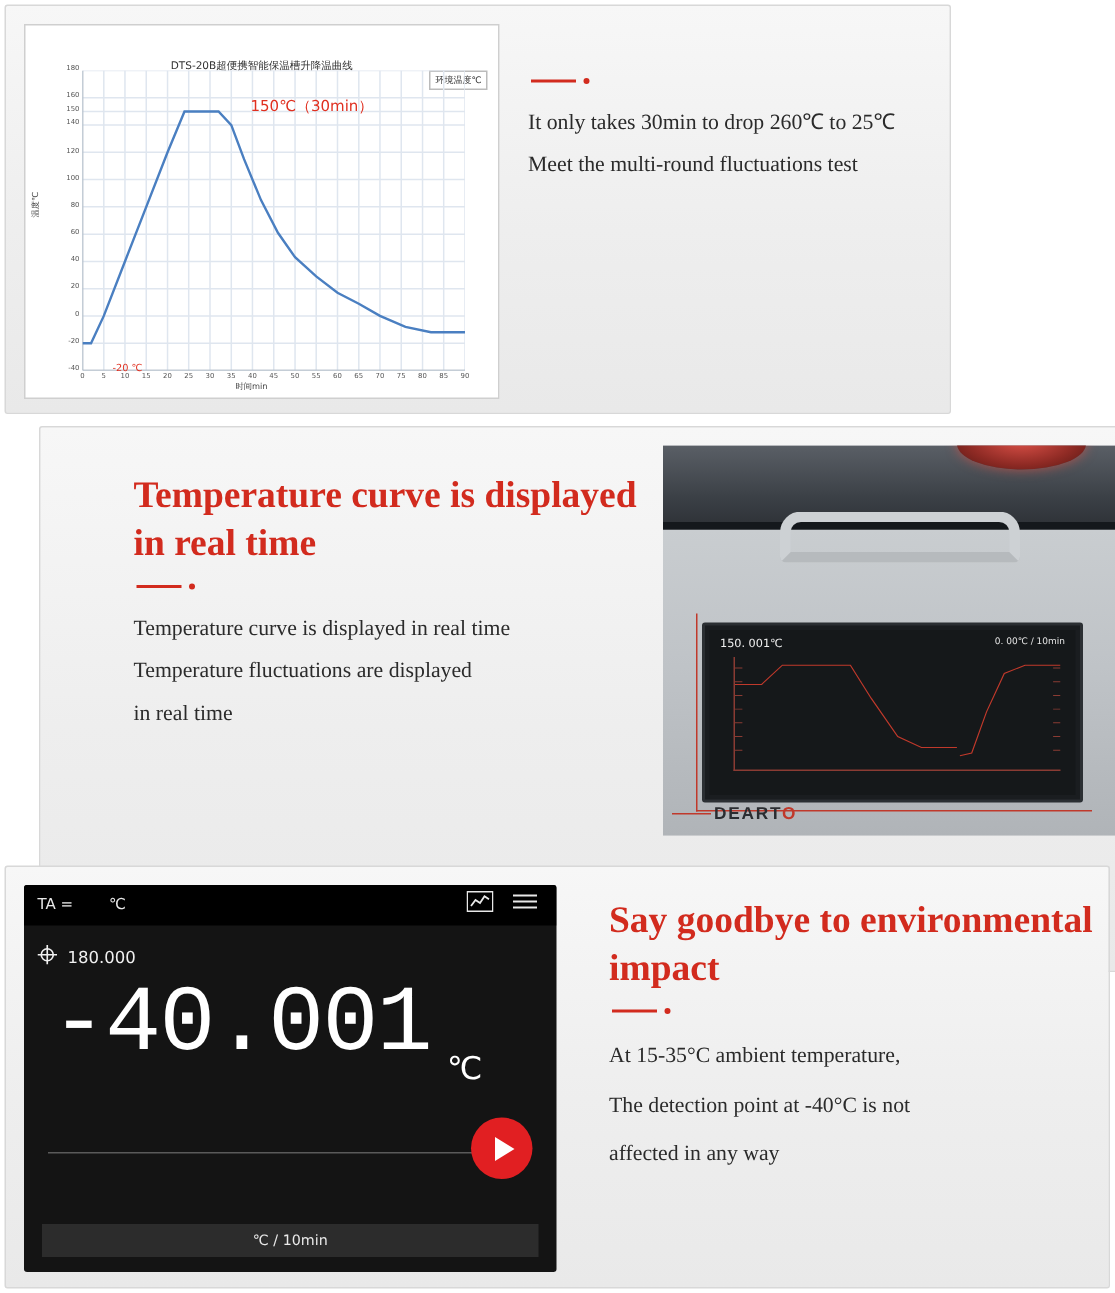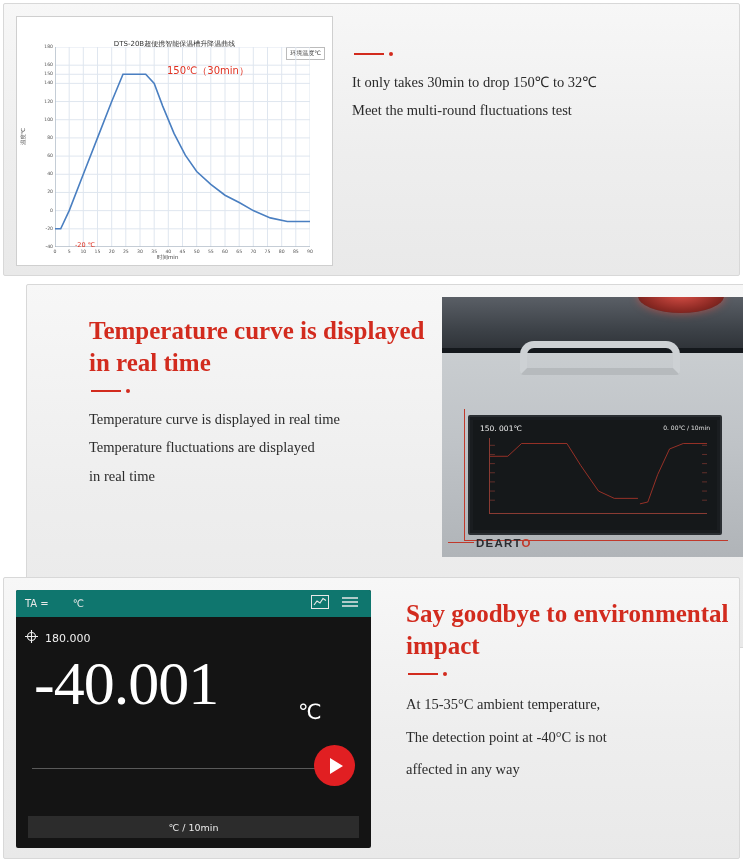--- a/index.html
+++ b/index.html
@@ -16,21 +16,21 @@
     background: linear-gradient(180deg,#f7f7f7 0%, #eeeeee 55%, #e9e9e9 100%);
     border: 1px solid #d8d8d8;
     border-radius: 2px;
     overflow: hidden;
   }
 
   
   #panel1 {
     position: absolute;
     left: 3px; top: 3px;
-    width: 737px; height: 273px;
+    width: 631px; height: 273px;
   }
   #panel1 .chart-box {
     position: absolute;
     left: 12px; top: 12px;
     width: 317px; height: 250px;
     background: #ffffff;
     border: 1px solid #cfcfcf;
   }
   #panel1 .chart-inner { position: absolute; inset: 0; }
   .chart-title {
@@ -242,21 +242,21 @@
     border-radius: 2px;
     overflow: hidden;
   }
   #panel3 .text-col {
     position: absolute;
     left: 402px; top: 20px;
     width: 330px;
   }
   .d-topbar {
     position: absolute; left: 0; top: 0; width: 100%; height: 27px;
-    background: #0f766e;
+    background: #000000;
     display: flex; align-items: center;
   }
   .d-topbar .ta {
     margin-left: 9px; color: #e8e8e8;
     font-family: "DejaVu Sans", sans-serif; font-size: 10px;
   }
   .d-topbar .unit {
     margin-left: 24px; color: #e8e8e8;
     font-family: "DejaVu Sans", sans-serif; font-size: 10px;
   }
@@ -264,21 +264,21 @@
   .d-icon { margin-right: 12px; }
   .d-setrow {
     position: absolute; left: 9px; top: 40px;
     display: flex; align-items: center; gap: 7px;
     color: #f0f0f0;
     font-family: "DejaVu Sans", sans-serif; font-size: 11px;
   }
   .d-bigval {
     position: absolute; left: 18px; top: 62px;
     color: #ffffff;
-    font-family: Liberation Serif, serif;
+    font-family: Liberation Mono, monospace;
     font-size: 62px;
     letter-spacing: -1px;
     line-height: 1;
   }
   .d-bigunit {
     position: absolute; left: 282px; top: 110px;
     color: #ffffff;
     font-family: "DejaVu Sans", sans-serif;
     font-size: 21px;
   }
@@ -404,21 +404,21 @@
       <div class="chart-ann-peak">150℃（30min）</div>
       <div class="chart-ann-low">-20 ℃</div>
     </div>
   </div>
 
   <div class="text-col">
     <div class="divider">
       <span class="bar"></span>
       <span class="dot"></span>
     </div>
-    <div class="body-line">It only takes 30min to drop 150℃ to 32℃</div>
+    <div class="body-line">It only takes 30min to drop 260℃ to 25℃</div>
     <div class="body-line">Meet the multi-round fluctuations test</div>
   </div>
 </div>
 
 <div class="panel" id="panel2">
 
   <div class="text-col">
     <div class="h1">Temperature curve is displayed in real time</div>
     <div class="divider">
       <span class="bar"></span>

